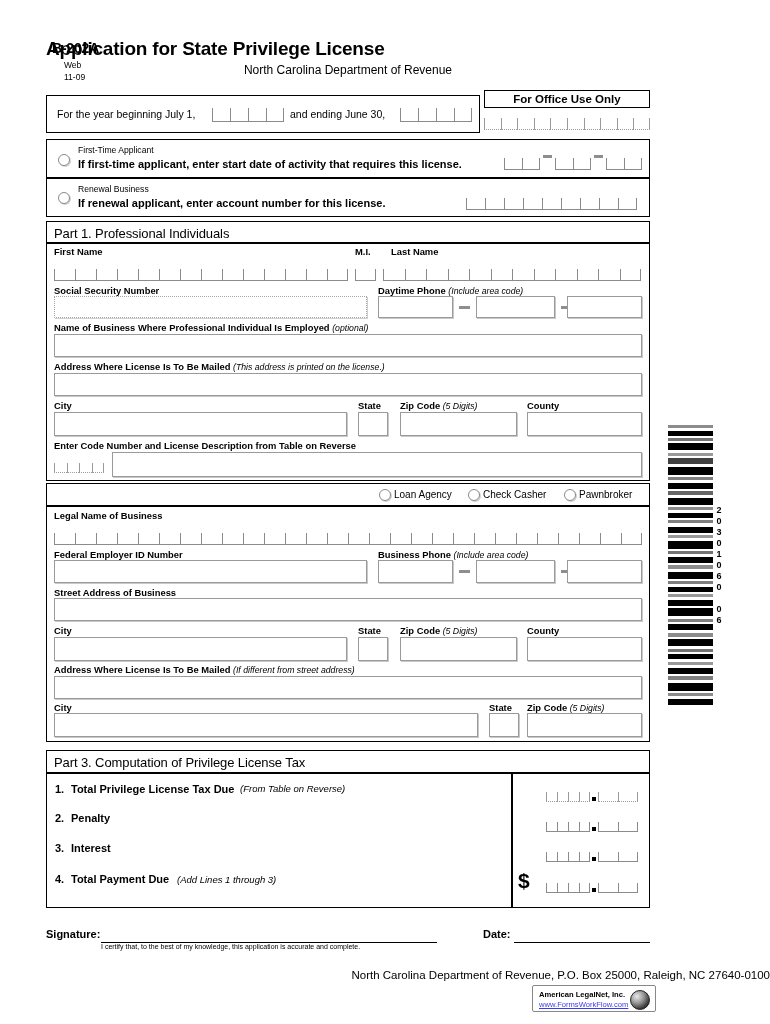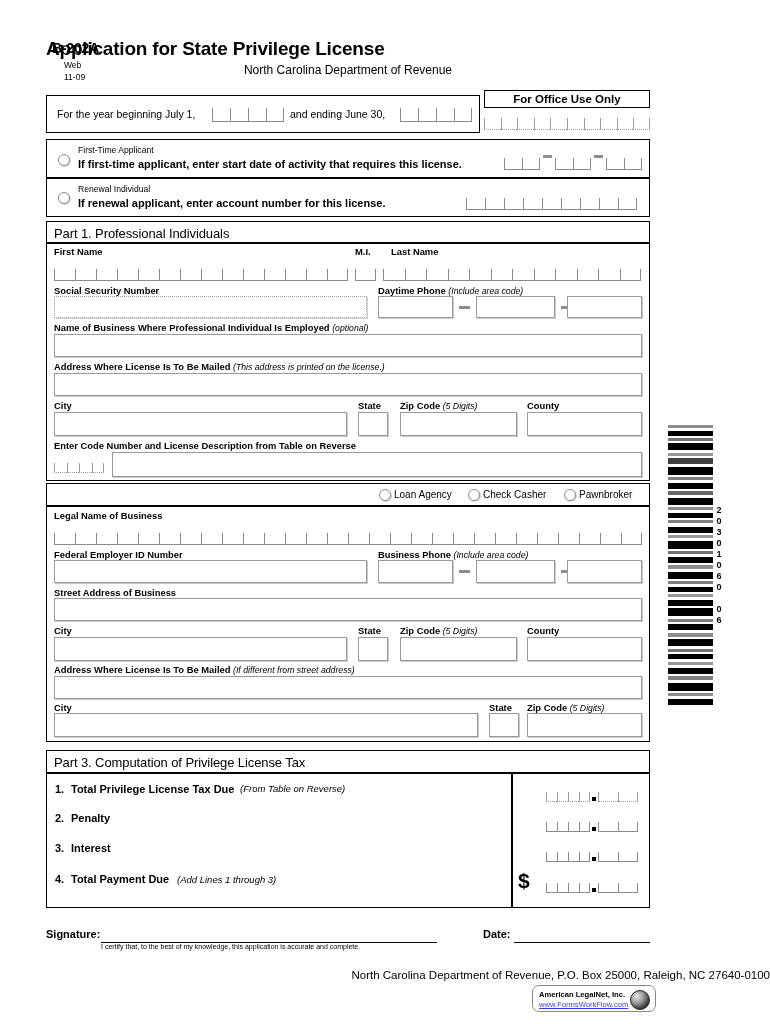--- a/index.html
+++ b/index.html
@@ -59,21 +59,21 @@
   .bcnum{position:absolute;font-size:9px;font-family:"Liberation Sans",sans-serif;
     font-weight:bold;letter-spacing:1px;
     writing-mode:vertical-rl;text-orientation:upright;}
 
   
   .sigline{position:absolute;border-bottom:1.5px solid #000;}
   .cert{position:absolute;font-size:7px;white-space:nowrap;}
   .foot{position:absolute;width:770px;text-align:center;font-size:11.5px;}
 
   
-  .legal{position:absolute;box-sizing:border-box;border:1px solid #888;border-radius:7px;
+  .legal{position:absolute;box-sizing:border-box;border:1px solid #888;border-radius:2px;
     background:#fff;}
   .legal .l1{position:absolute;left:6px;top:4px;font-size:7.6px;font-weight:bold;}
   .legal .l2{position:absolute;left:6px;top:14px;font-size:7.6px;color:#3a3af0;
     text-decoration:underline;}
   .globe{position:absolute;right:5px;top:4px;width:18px;height:18px;border-radius:50%;
     background:radial-gradient(circle at 33% 30%,#e9e9e9 0%,#9a9a9a 38%,#3a3a3a 72%,#111 100%);
     border:1.3px solid #222;}
 </style>
 </head>
 <body>
@@ -133,21 +133,21 @@
       <span class="cell" style="width:18px;"></span>
   </div>
   <div class="dash" style="left:594px;top:155px;width:9px;"></div>
   <div class="comb" style="left:606px;top:158px;width:36px;height:12px;">
     <span class="cell" style="width:18px;"></span>
       <span class="cell" style="width:18px;"></span>
   </div>
 
   <div class="obox" style="left:46px;top:178px;width:604px;height:39px;"></div>
   <div class="radio" style="left:58px;top:192px;"></div>
-  <div class="txt" style="left:78px;top:184px;font-size:8.6px;">Renewal Individual</div>
+  <div class="txt" style="left:78px;top:184px;font-size:8.6px;">Renewal Business</div>
   <div class="txtb" style="left:78px;top:197px;font-size:11px;">If renewal applicant, enter account number for this license.</div>
   <div class="comb" style="left:466px;top:198px;width:171px;height:12px;">
     <span class="cell" style="width:19px;"></span>
       <span class="cell" style="width:19px;"></span>
     <span class="cell" style="width:19px;"></span>
       <span class="cell" style="width:19px;"></span>
     <span class="cell" style="width:19px;"></span>
       <span class="cell" style="width:19px;"></span>
     <span class="cell" style="width:19px;"></span>
       <span class="cell" style="width:19px;"></span>

